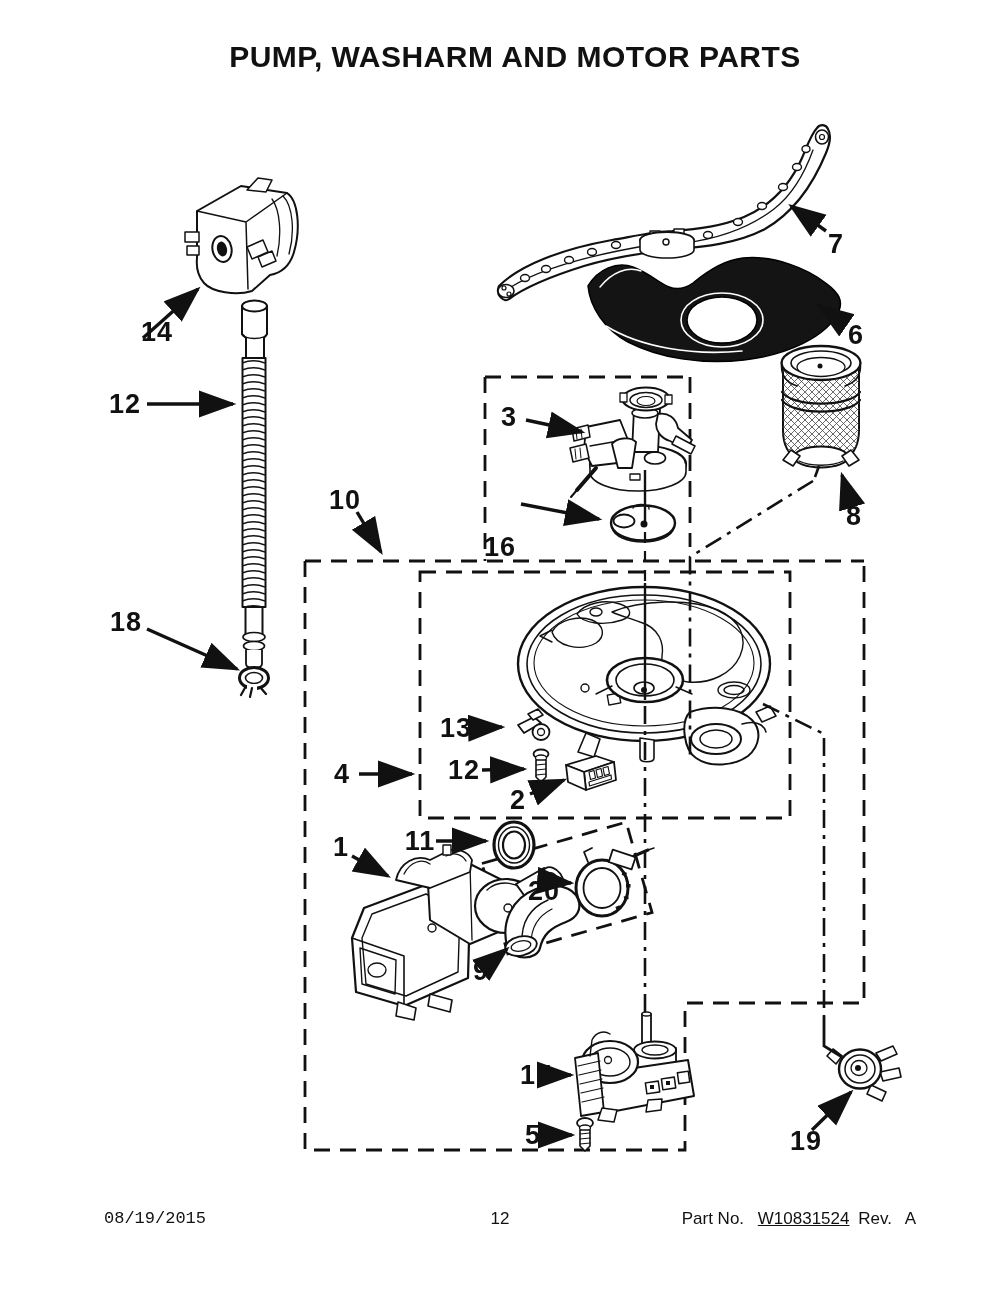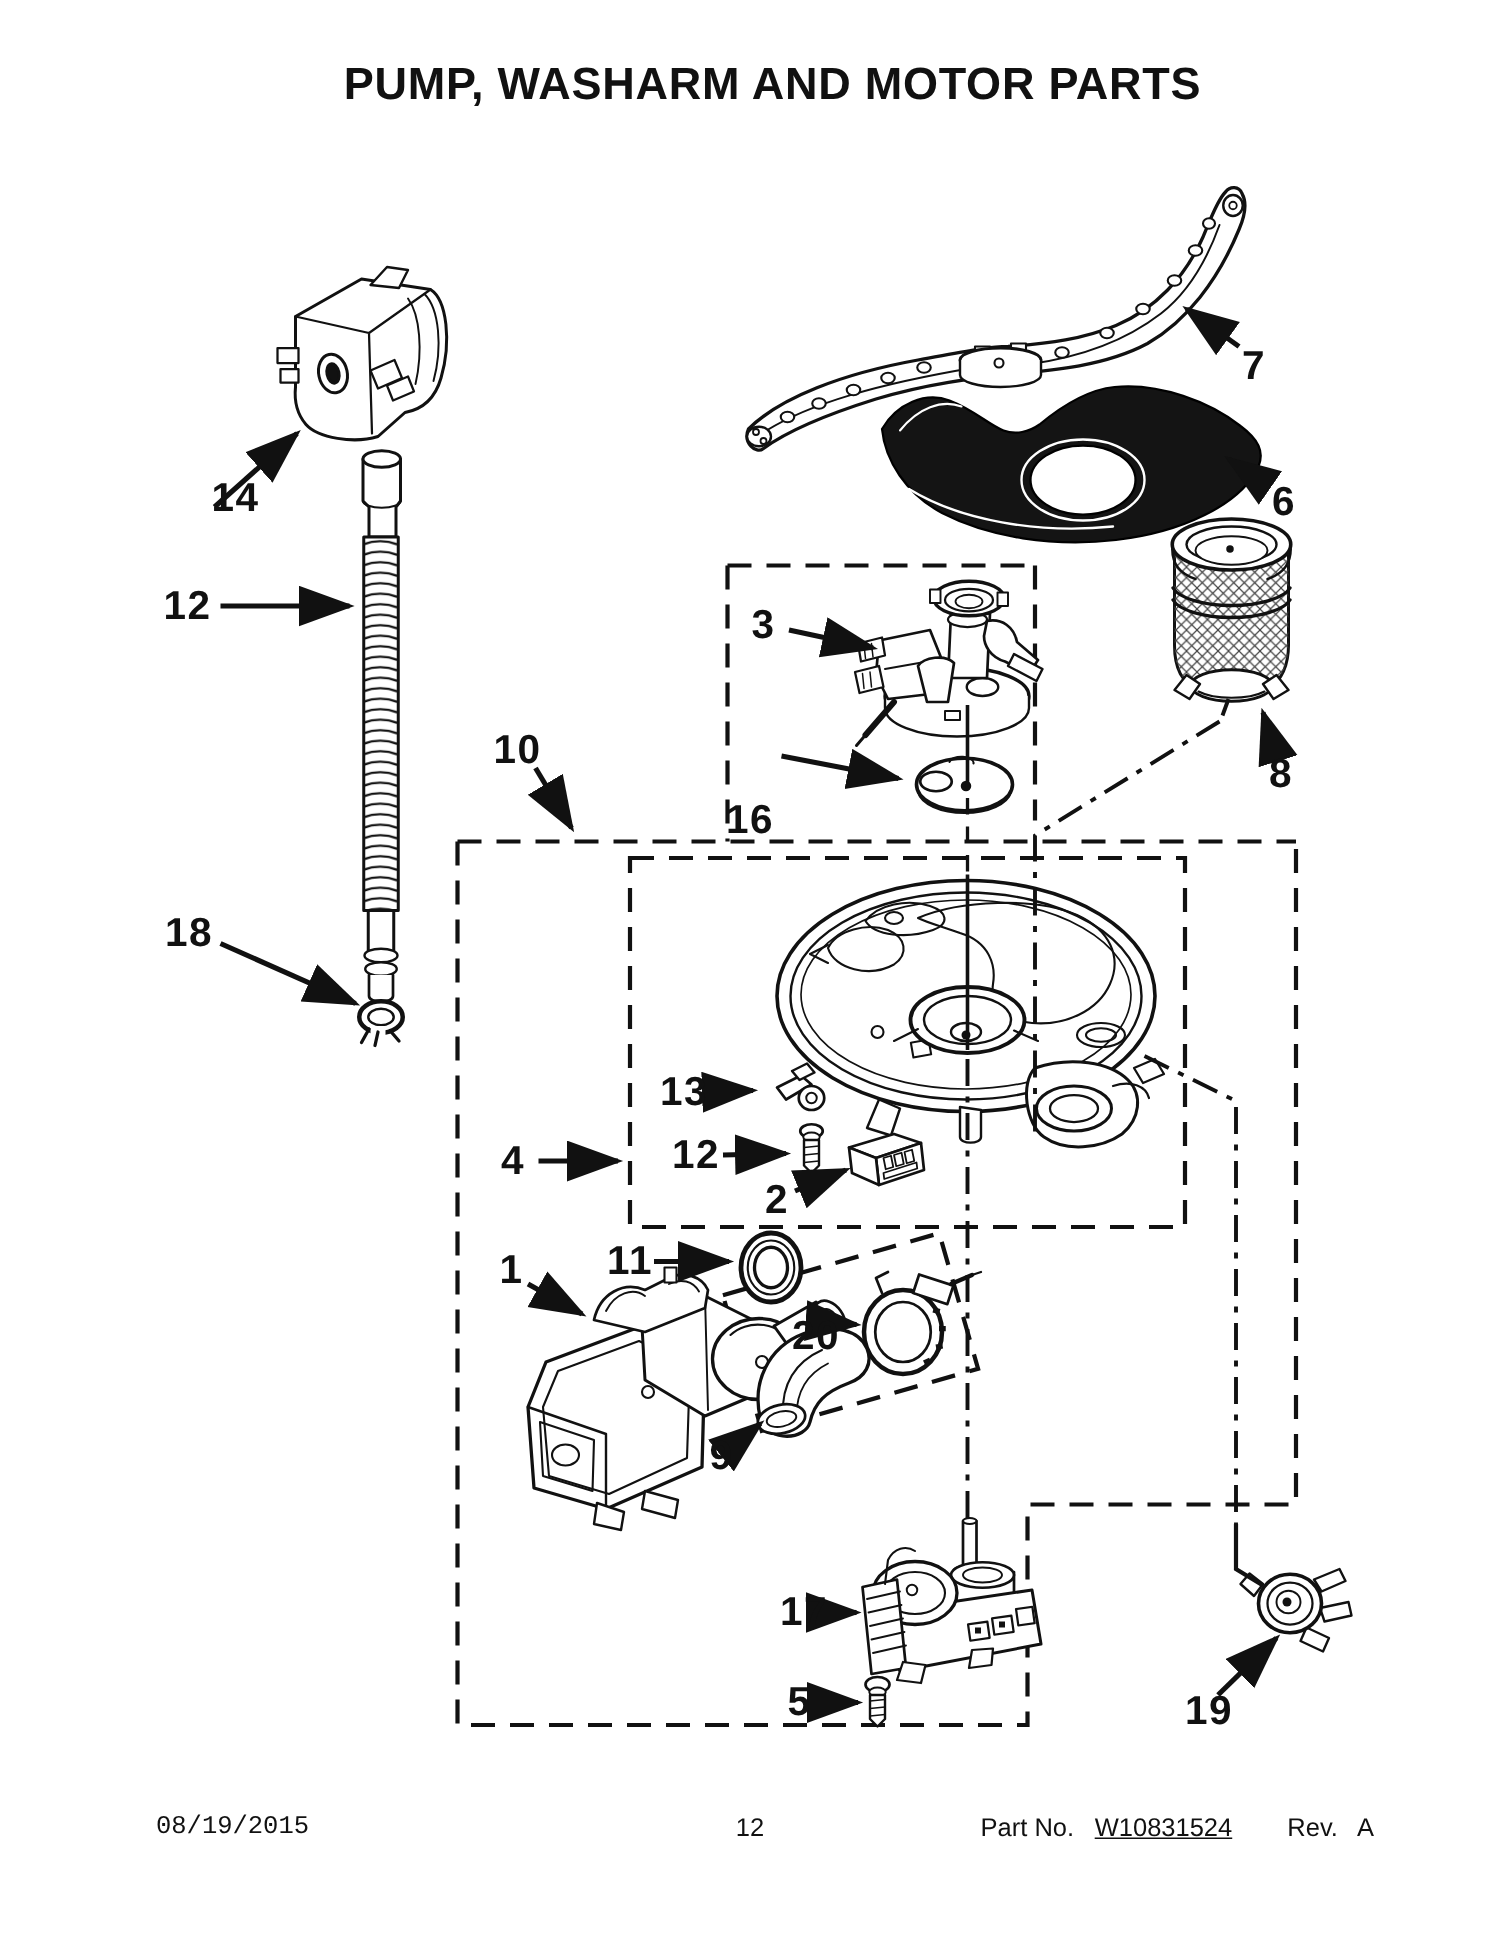--- a/index.html
+++ b/index.html
@@ -9,21 +9,21 @@
     font-size:30px;font-weight:bold;letter-spacing:.5px;white-space:nowrap;padding-left:15px;}
   #diagram-svg{position:absolute;left:0;top:0;}
   .callout{position:absolute;transform:translate(-50%,-50%);font-weight:bold;
     font-size:27px;color:#111;letter-spacing:1px;white-space:nowrap;}
   .footer{position:absolute;top:1209px;left:0;width:100%;font-size:17px;}
   .footer .date{position:absolute;left:104px;top:0;font-family:Liberation Mono, monospace;}
   .footer .pagenum{position:absolute;left:0;top:0;width:100%;text-align:center;}
   .footer .partinfo{position:absolute;right:84px;top:0;}
   .footer .partinfo span{display:inline-block;text-align:center;}
   .footer .pn-number{margin-left:9px;text-decoration:underline;}
-  .footer .rev-label{margin-left:32px;}
+  .footer .rev-label{margin-left:4px;}
   .footer .rev-value{margin-left:8px;}
 </style>
 </head>
 <body>
 
 <div class="sheet">
 
   <div class="page-title">PUMP, WASHARM AND MOTOR PARTS</div>
 
   <svg id="diagram-svg" width="1000" height="1294" viewBox="0 0 1000 1294">

